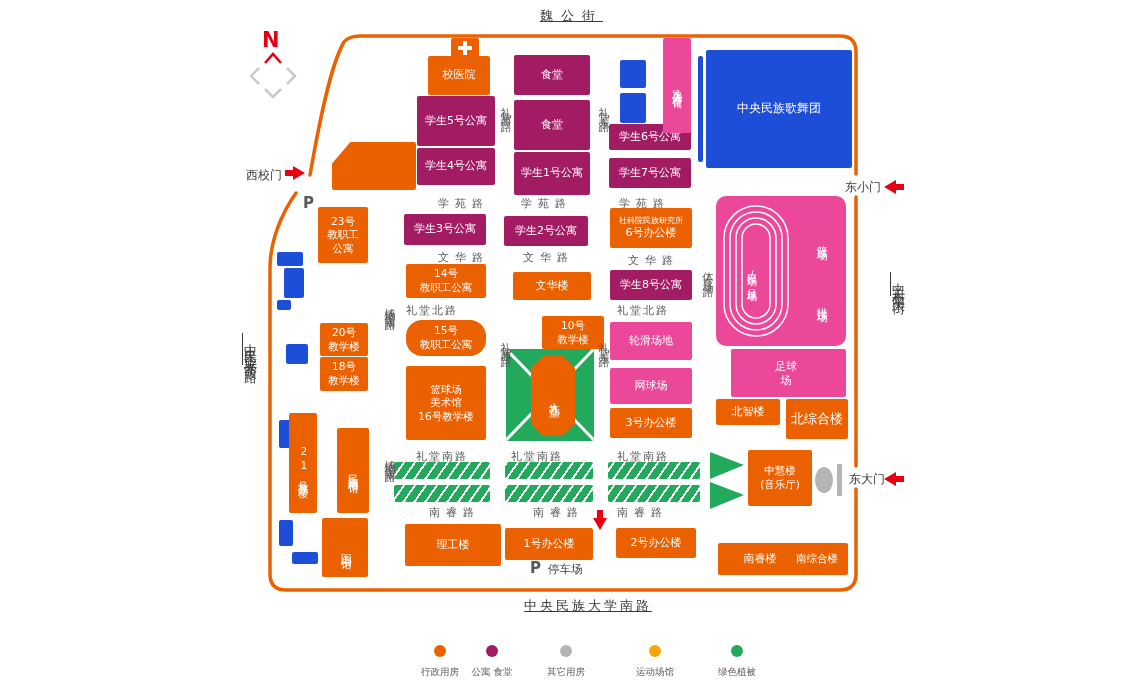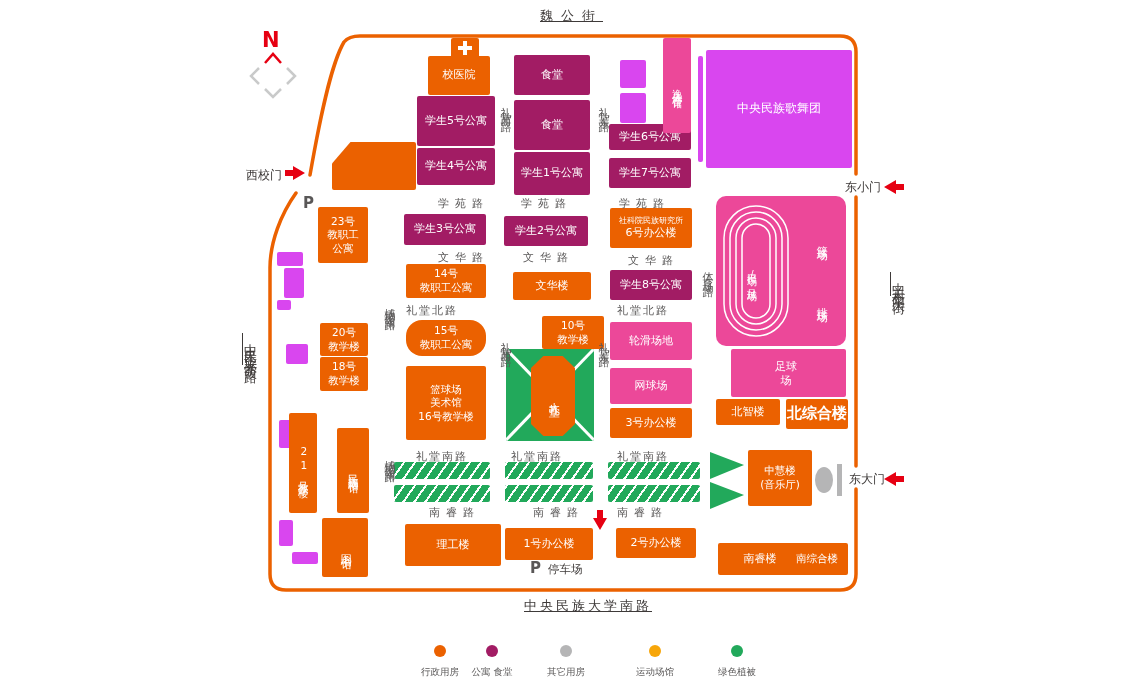--- a/index.html
+++ b/index.html
@@ -3,21 +3,21 @@
 <meta charset="utf-8">
 <style>
   html,body{margin:0;padding:0;background:#fff;}
   #map{position:relative;width:1140px;height:688px;background:#fff;overflow:hidden;
        font-family:"DejaVu Sans","Liberation Sans",sans-serif;}
   .b{position:absolute;display:flex;align-items:center;justify-content:center;
      text-align:center;color:#fff;font-size:11px;line-height:1.3;white-space:pre-line;
      border-radius:2px;z-index:2;}
   .admin{background:#EB6100;}
   .dorm{background:#A21C64;}
-  .other{background:#d946ef;}
+  .other{background:#1d4ed8;}
   .sport{background:#ec4899;}
   .greenbg{background:#22A95B;}
   .vtext{writing-mode:vertical-rl;-webkit-writing-mode:vertical-rl;
          text-orientation:upright;-webkit-text-orientation:upright;letter-spacing:2px;}
   .road{position:absolute;color:#595757;font-size:11px;letter-spacing:6px;
         white-space:nowrap;z-index:3;}
   .roadv{writing-mode:vertical-rl;-webkit-writing-mode:vertical-rl;
          text-orientation:upright;-webkit-text-orientation:upright;letter-spacing:5px;}
   .outer-road{position:absolute;color:#3E3A39;font-size:13px;white-space:nowrap;z-index:3;text-decoration:underline;}
   .gate{position:absolute;color:#3E3A39;font-size:12px;white-space:nowrap;z-index:3;}
@@ -138,21 +138,21 @@
   <div class="b admin vtext" style="left:289px;top:413px;width:28px;height:100px;font-size:10.5px;">21号教学楼</div>
   <div class="b admin vtext" style="left:337px;top:428px;width:32px;height:85px;font-size:10.5px;">民族博物馆</div>
   <div class="b admin vtext" style="left:322px;top:518px;width:46px;height:59px;">图书馆</div>
   <div class="b admin" style="left:405px;top:524px;width:96px;height:42px;">理工楼</div>
   <div class="b admin" style="left:505px;top:528px;width:88px;height:32px;">1号办公楼</div>
   <div class="b admin" style="left:616px;top:528px;width:80px;height:30px;">2号办公楼</div>
   <div class="b admin" style="left:610px;top:408px;width:82px;height:30px;">3号办公楼</div>
   <div class="b admin" style="left:748px;top:450px;width:64px;height:56px;font-size:10.5px;">中慧楼
 (音乐厅)</div>
   <div class="b admin" style="left:716px;top:399px;width:64px;height:26px;">北智楼</div>
-  <div class="b admin" style="left:786px;top:399px;width:62px;height:30px;font-size:15px;font-weight:bold;">北综合楼</div>
+  <div class="b admin" style="left:786px;top:399px;width:62px;height:40px;font-size:13px;">北综合楼</div>
   <div class="b admin" style="left:718px;top:543px;width:84px;height:32px;">南睿楼</div>
   <div class="b admin" style="left:786px;top:543px;width:62px;height:32px;font-size:10.5px;">南综合楼</div>
 
   <div class="b sport vtext" style="left:663px;top:38px;width:28px;height:95px;font-size:10.5px;">逸夫体育馆</div>
   <div class="b sport" style="left:716px;top:196px;width:130px;height:150px;border-radius:10px;"></div>
   <svg id="rings" width="130" height="150">
     <g stroke="#ffffff" stroke-width="1.5" fill="none">
       <rect x="8" y="10" width="64" height="130" rx="32"></rect>
       <rect x="14" y="16" width="52" height="118" rx="26"></rect>
       <rect x="20" y="22" width="40" height="106" rx="20"></rect>

